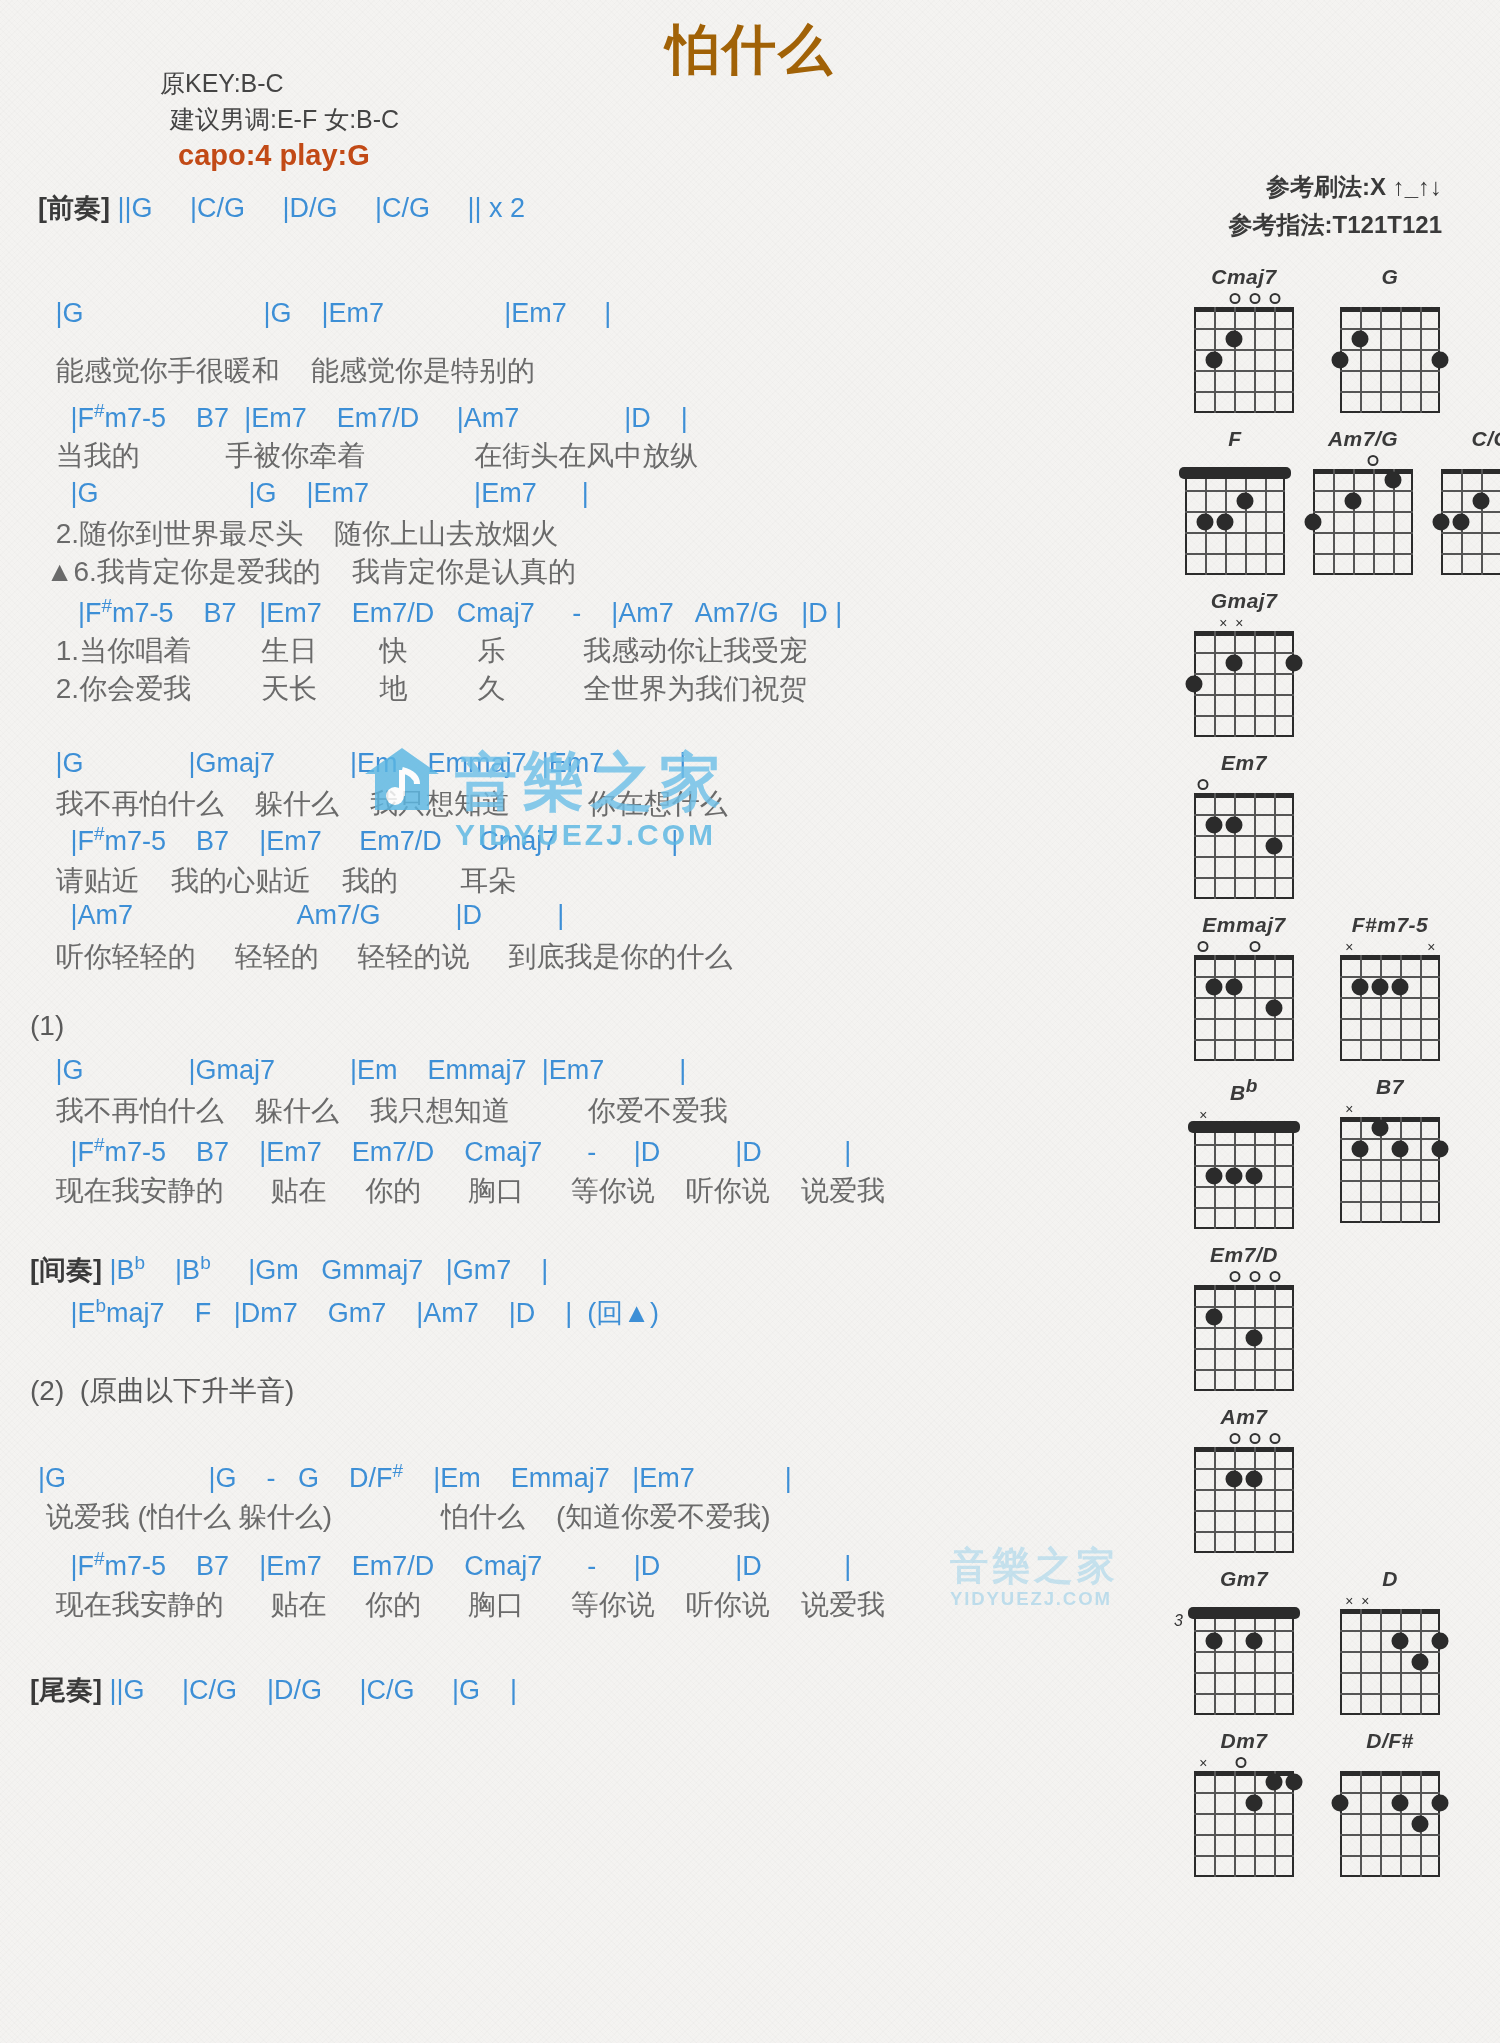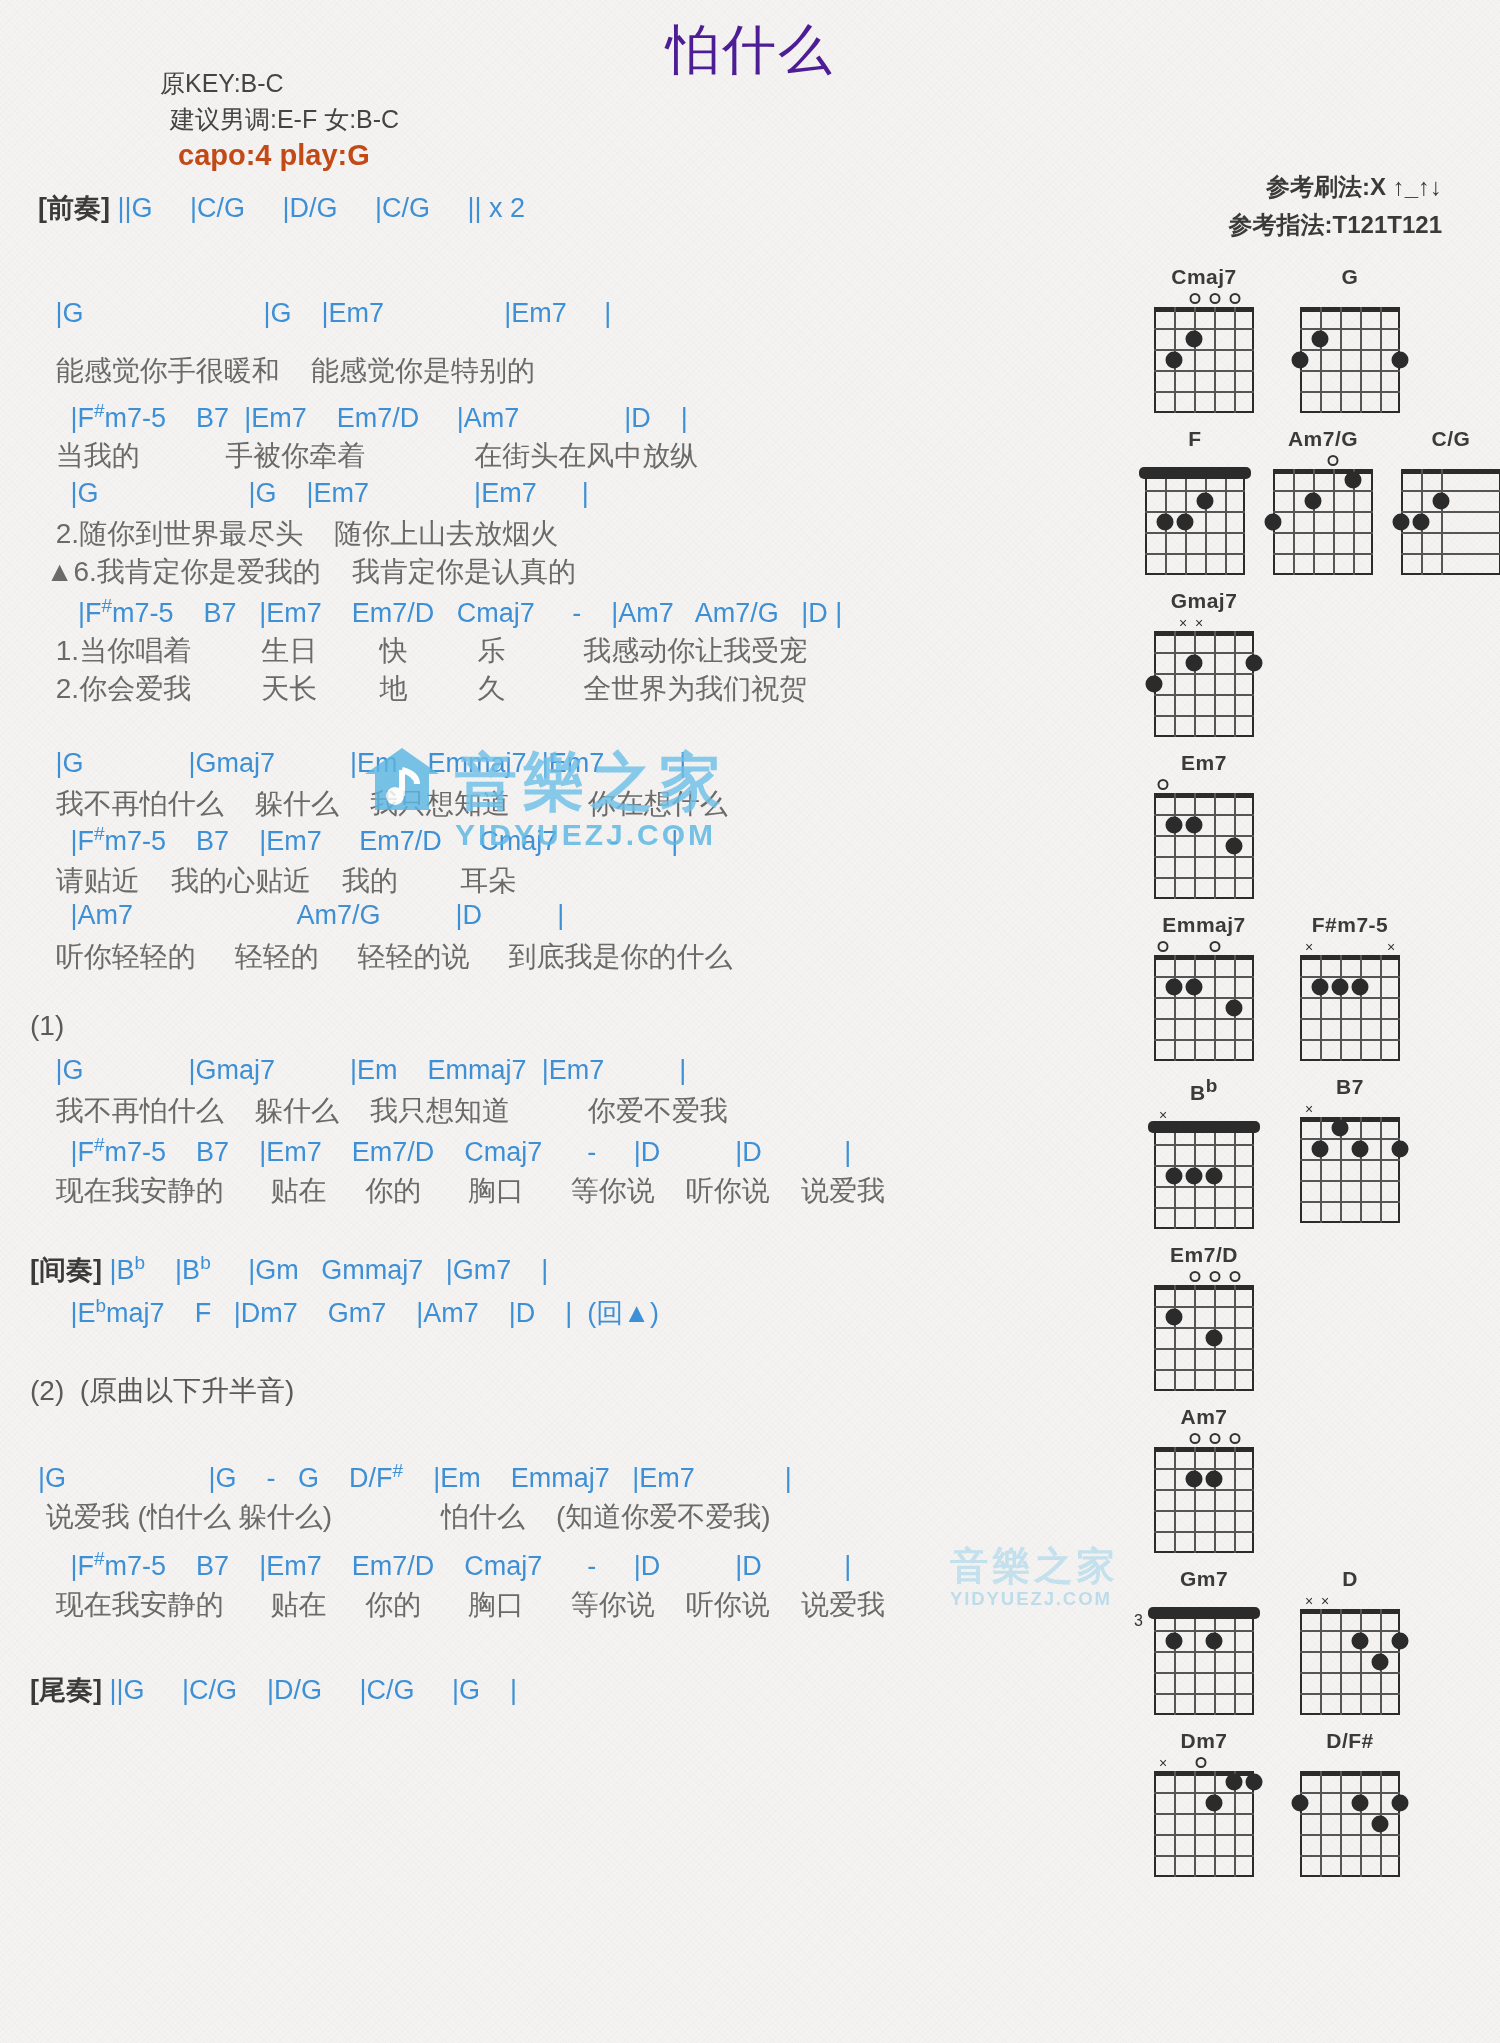--- a/index.html
+++ b/index.html
@@ -17,41 +17,41 @@
     background-image:
       repeating-linear-gradient(45deg, rgba(0,0,0,0.012) 0 1px, transparent 1px 4px),
       repeating-linear-gradient(-45deg, rgba(0,0,0,0.012) 0 1px, transparent 1px 4px);
     pointer-events:none;
   }
   .sheet{position:relative;width:1500px;height:2043px;}
 
   
   .title{
     position:absolute;left:0;right:0;top:14px;
-    text-align:center;font-size:54px;color:#4c1d95;
-    font-weight:400;letter-spacing:2px;
+    text-align:center;font-size:54px;color:#a16207;
+    font-weight:700;letter-spacing:2px;
   }
   .keyblock{position:absolute;left:160px;top:65px;font-size:25px;line-height:36px;color:#444;}
   .keyblock .l2{margin-left:10px;}
   .capo{color:#c24a16;font-size:29px;font-weight:bold;margin-left:18px;}
   .credits{position:absolute;right:58px;top:85px;text-align:right;font-size:24px;line-height:38px;color:#7b7b7b;}
   .playinfo{position:absolute;right:58px;top:168px;text-align:right;font-size:24px;line-height:38px;color:#3a3a3a;font-weight:bold;}
 
   
   .chordline,.lyricline{
     position:absolute;white-space:pre;font-size:27px;letter-spacing:0px;
   }
   .chordline{color:#3d8fd6;}
   .lyricline{color:#6a6a6a;font-size:28px;}
   .sectag{color:#3a3a3a;font-weight:bold;}
   .sup{font-size:19px;vertical-align:super;}
   .plain{color:#5a5a5a;}
 
   
-  .diagrams{position:absolute;left:1145px;top:265px;width:300px;}
+  .diagrams{position:absolute;left:1185px;top:265px;width:300px;font-style:italic;}
   .dgrow{display:flex;gap:28px;margin-bottom:14px;}
   .dg{width:118px;}
   .dgname{text-align:center;font-size:21px;font-weight:bold;color:#3a3a3a;margin-bottom:2px;letter-spacing:0.5px;}
   .dgtop{height:16px;position:relative;}
   .dgtop .mk{position:absolute;top:2px;font-size:14px;color:#333;transform:translateX(-50%);line-height:12px;}
   .dgtop .op{width:11px;height:11px;border:2px solid #333;border-radius:50%;box-sizing:border-box;}
   .grid{position:relative;width:100px;height:106px;margin:0 auto;}
   .grid .nut{position:absolute;left:0;top:0;width:100px;height:5px;background:#2b2b2b;}
   .grid .barre{position:absolute;left:-6px;top:-2px;width:112px;height:12px;background:#2b2b2b;border-radius:5px;}
   .grid .vline{position:absolute;top:0;width:2px;height:106px;background:#555;}

